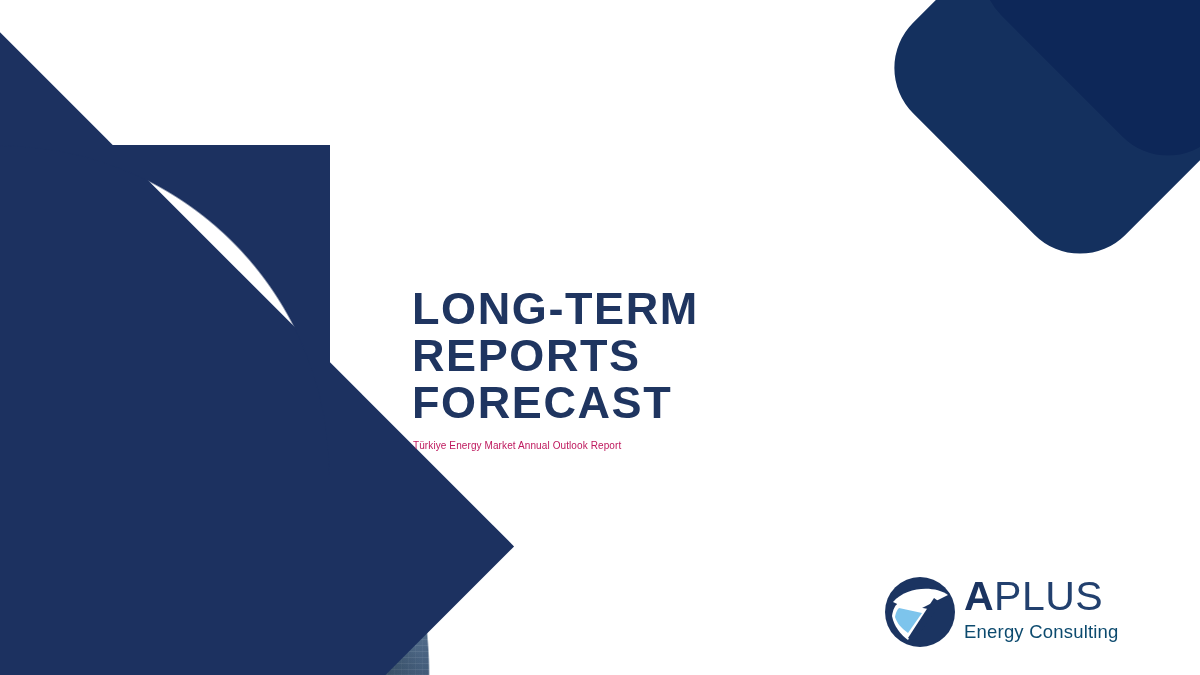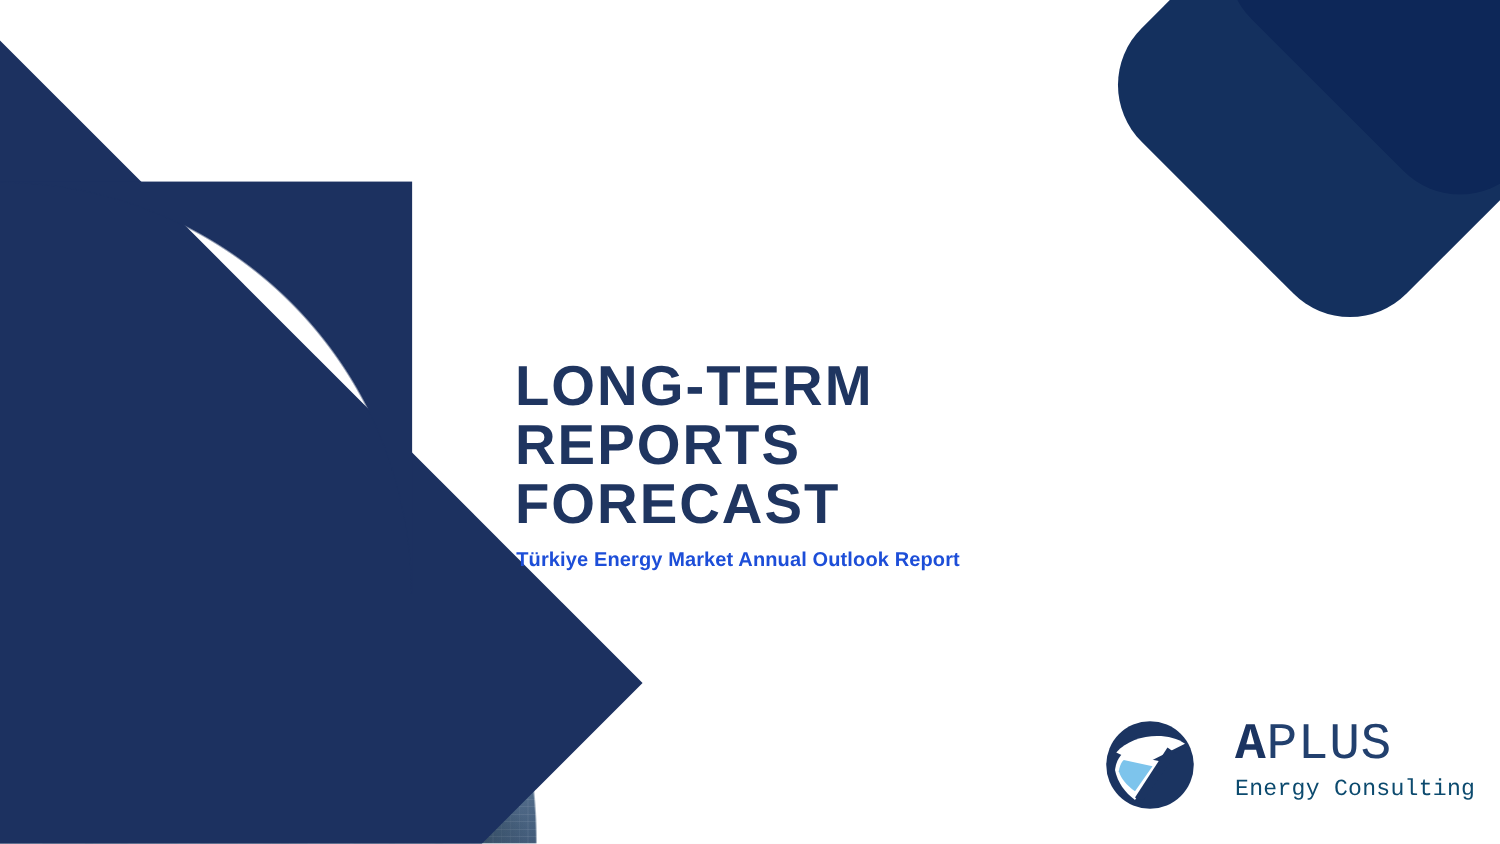--- a/index.html
+++ b/index.html
@@ -119,28 +119,28 @@
   }
   .headline{
     position:absolute; left:412px; top:286px;
     font-size:45px; font-weight:700; letter-spacing:1.6px;
     color:#1f3560; line-height:1.04;
     text-transform:uppercase;
   }
   .headline span{ display:block; }
   .subtitle{
     position:absolute; left:413px; top:440px;
-    font-size:16px; font-weight:700; color:#1d4ed8;
+    font-size:10px; font-weight:400; color:#be185d;
     letter-spacing:.1px;
   }
 
   
   .logo{ position:absolute; left:884px; top:572px; width:250px; height:80px; }
   .logo-mark{ position:absolute; left:0; top:4px; width:72px; height:72px; }
-  .logo-text{ position:absolute; left:104px; top:4px; width:170px;font-family:Liberation Mono, monospace; }
+  .logo-text{ position:absolute; left:80px; top:4px; width:170px; }
   .logo-aplus{
     font-size:41px; line-height:1; color:#22406e; letter-spacing:.5px;
     font-weight:300; white-space:nowrap;
   }
   .logo-aplus b{ font-weight:700; color:#1b3461; }
   .logo-sub{
     margin-top:4px; font-size:18.5px; color:#0c4a6e; font-weight:400;
     letter-spacing:.2px; white-space:nowrap;
   }
 </style>

